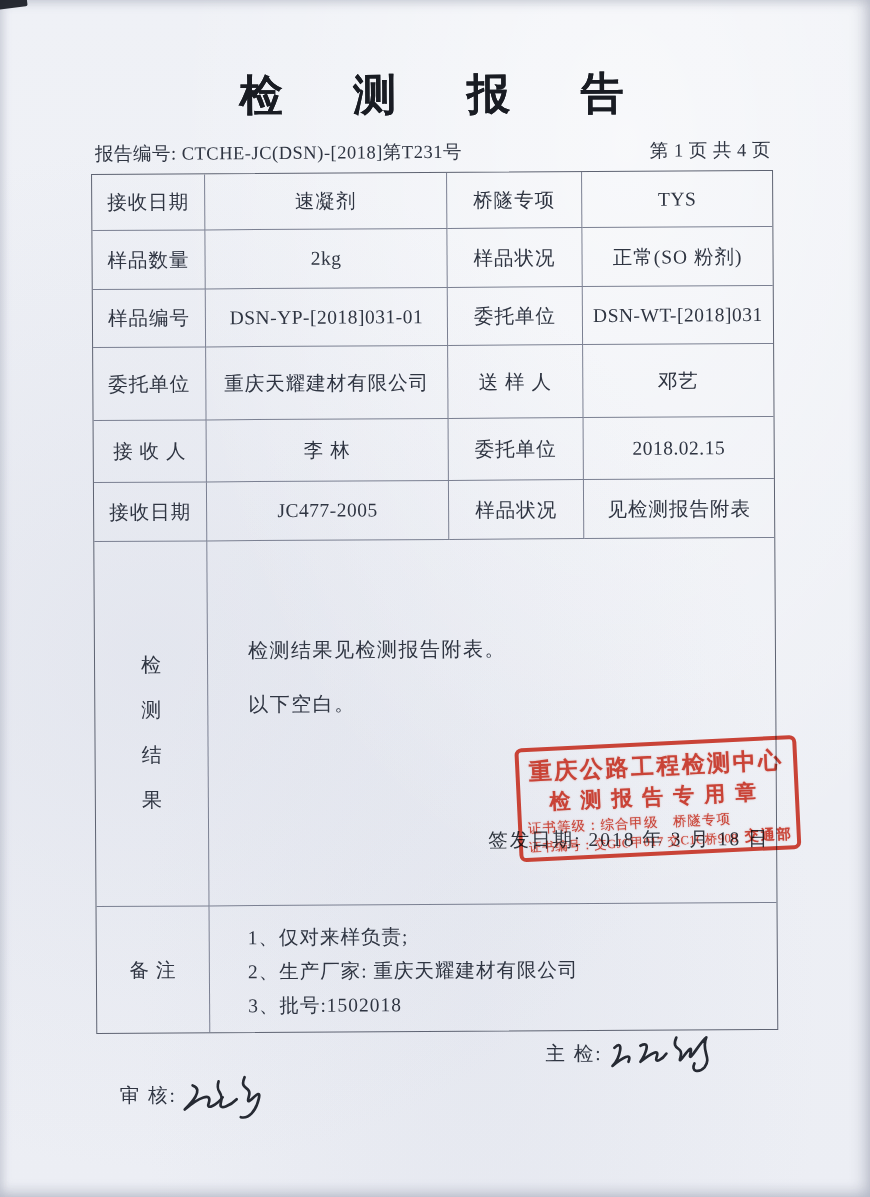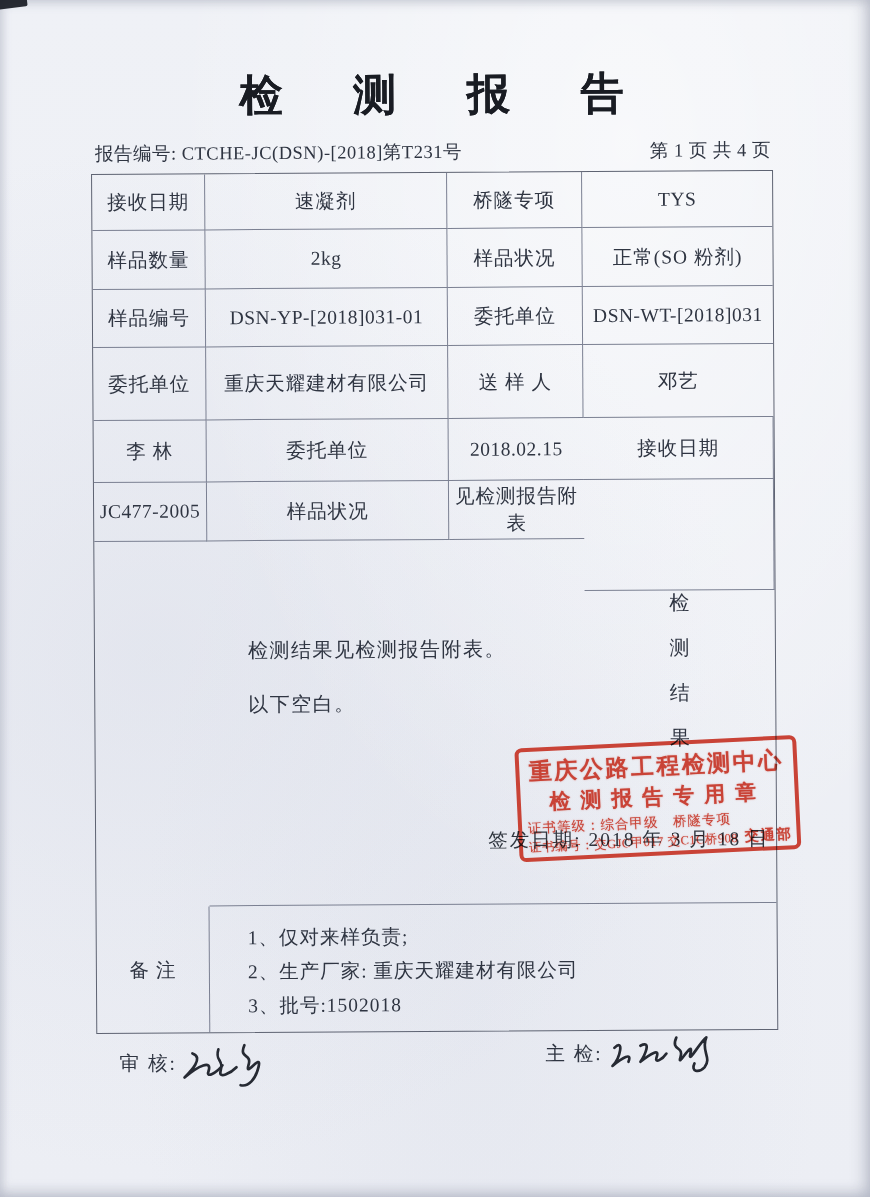--- a/index.html
+++ b/index.html
@@ -61,21 +61,21 @@
     mix-blend-mode:multiply; opacity:.93; text-align:center; box-sizing:border-box;
     text-shadow:0 0 1.5px rgba(198,53,39,.55); }
   .stamp-l1 { font-size:23px; font-weight:bold; letter-spacing:2.5px; margin-top:5px; }
   .stamp-l2 { font-size:21px; font-weight:bold; letter-spacing:10px; margin-top:1px; }
   .stamp-l3 { font-size:13.5px; letter-spacing:1px; margin-top:3px; text-align:left; padding-left:6px; }
   .stamp-l4 { font-size:12.5px; letter-spacing:.5px; margin-top:2px; text-align:left; padding-left:6px; }
   .stamp-l5 { position:absolute; right:4px; bottom:2px; font-size:14px; font-weight:bold; letter-spacing:2px; }
 
   .sign-block { position:absolute; display:flex; align-items:flex-start; gap:2px;
     font-size:19.5px; letter-spacing:2px; }
-  .sign-reviewer { left:117px; top:1048px;font-family:Liberation Serif, serif; }
+  .sign-reviewer { left:117px; top:1080px;font-family:Liberation Serif, serif; }
   .sign-chief { left:543px; top:1041px; }
   .sig { margin-top:-12px; }
   .sig path { fill:none; stroke:#262a33; stroke-width:2.7; stroke-linecap:round; stroke-linejoin:round; }
 </style>
 </head>
 <body>
 
 <div class="page">
   <div class="tilt">
 
@@ -101,20 +101,21 @@
       <div class="c">样品编号</div>
       <div class="c mono-num">DSN-YP-[2018]031-01</div>
       <div class="c">委托单位</div>
       <div class="c nr mono-num">DSN-WT-[2018]031</div>
 
       <div class="c">委托单位</div>
       <div class="c">重庆天耀建材有限公司</div>
       <div class="c">送 样 人</div>
       <div class="c nr">邓艺</div>
 
+      <div class="c">接 收 人</div>
       <div class="c">李  林</div>
       <div class="c">委托单位</div>
       <div class="c nr mono-num">2018.02.15</div>
 
       <div class="c">接收日期</div>
       <div class="c mono-num">JC477-2005</div>
       <div class="c">样品状况</div>
       <div class="c nr">见检测报告附表</div>
 
       <div class="c result-label">

